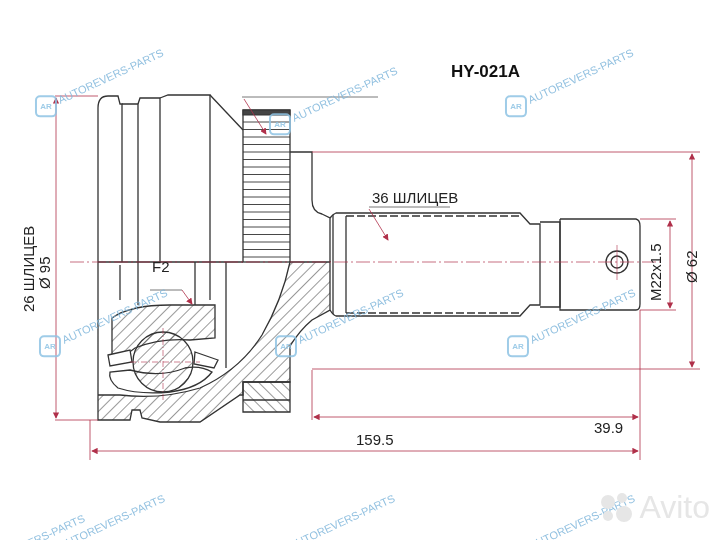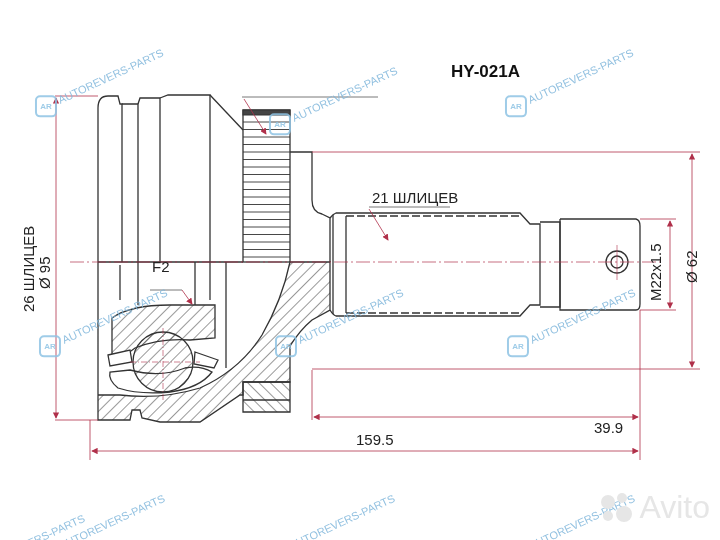--- a/index.html
+++ b/index.html
@@ -135,21 +135,21 @@
       <line x1="242" y1="97" x2="378" y2="97" stroke="#555"></line>
       <line x1="244" y1="99" x2="266" y2="134" marker-end="url(#arr)"></line>
       <line x1="369" y1="207" x2="450" y2="207" stroke="#555"></line>
       <line x1="369" y1="209" x2="388" y2="240" marker-end="url(#arr)"></line>
       <line x1="150" y1="290" x2="182" y2="290" stroke="#555"></line>
       <line x1="182" y1="290" x2="192" y2="304" marker-end="url(#arr)"></line>
     </g>
   </svg>
 
   <div class="lbl part-no" style="left:451px;top:63px;">HY-021A</div>
-  <div class="lbl dim" style="left:372px;top:190px;">21 ШЛИЦЕВ</div>
+  <div class="lbl dim" style="left:372px;top:190px;">36 ШЛИЦЕВ</div>
   <div class="lbl dim" style="left:152px;top:259px;">F2</div>
   <div class="lbl dim" style="left:594px;top:420px;"><span>39.9</span></div>
   <div class="lbl dim" style="left:356px;top:432px;"><span>159.5</span></div>
 
   <div class="lbl dim vert" style="left:21px;top:312px;">26 ШЛИЦЕВ</div>
   <div class="lbl dim vert" style="left:37px;top:289px;">Ø 95</div>
   <div class="lbl dim vert" style="left:648px;top:301px;">M22x1.5</div>
   <div class="lbl dim vert" style="left:684px;top:283px;">Ø 62</div>
 
   <div class="wm" style="left:36px;top:100px;">

